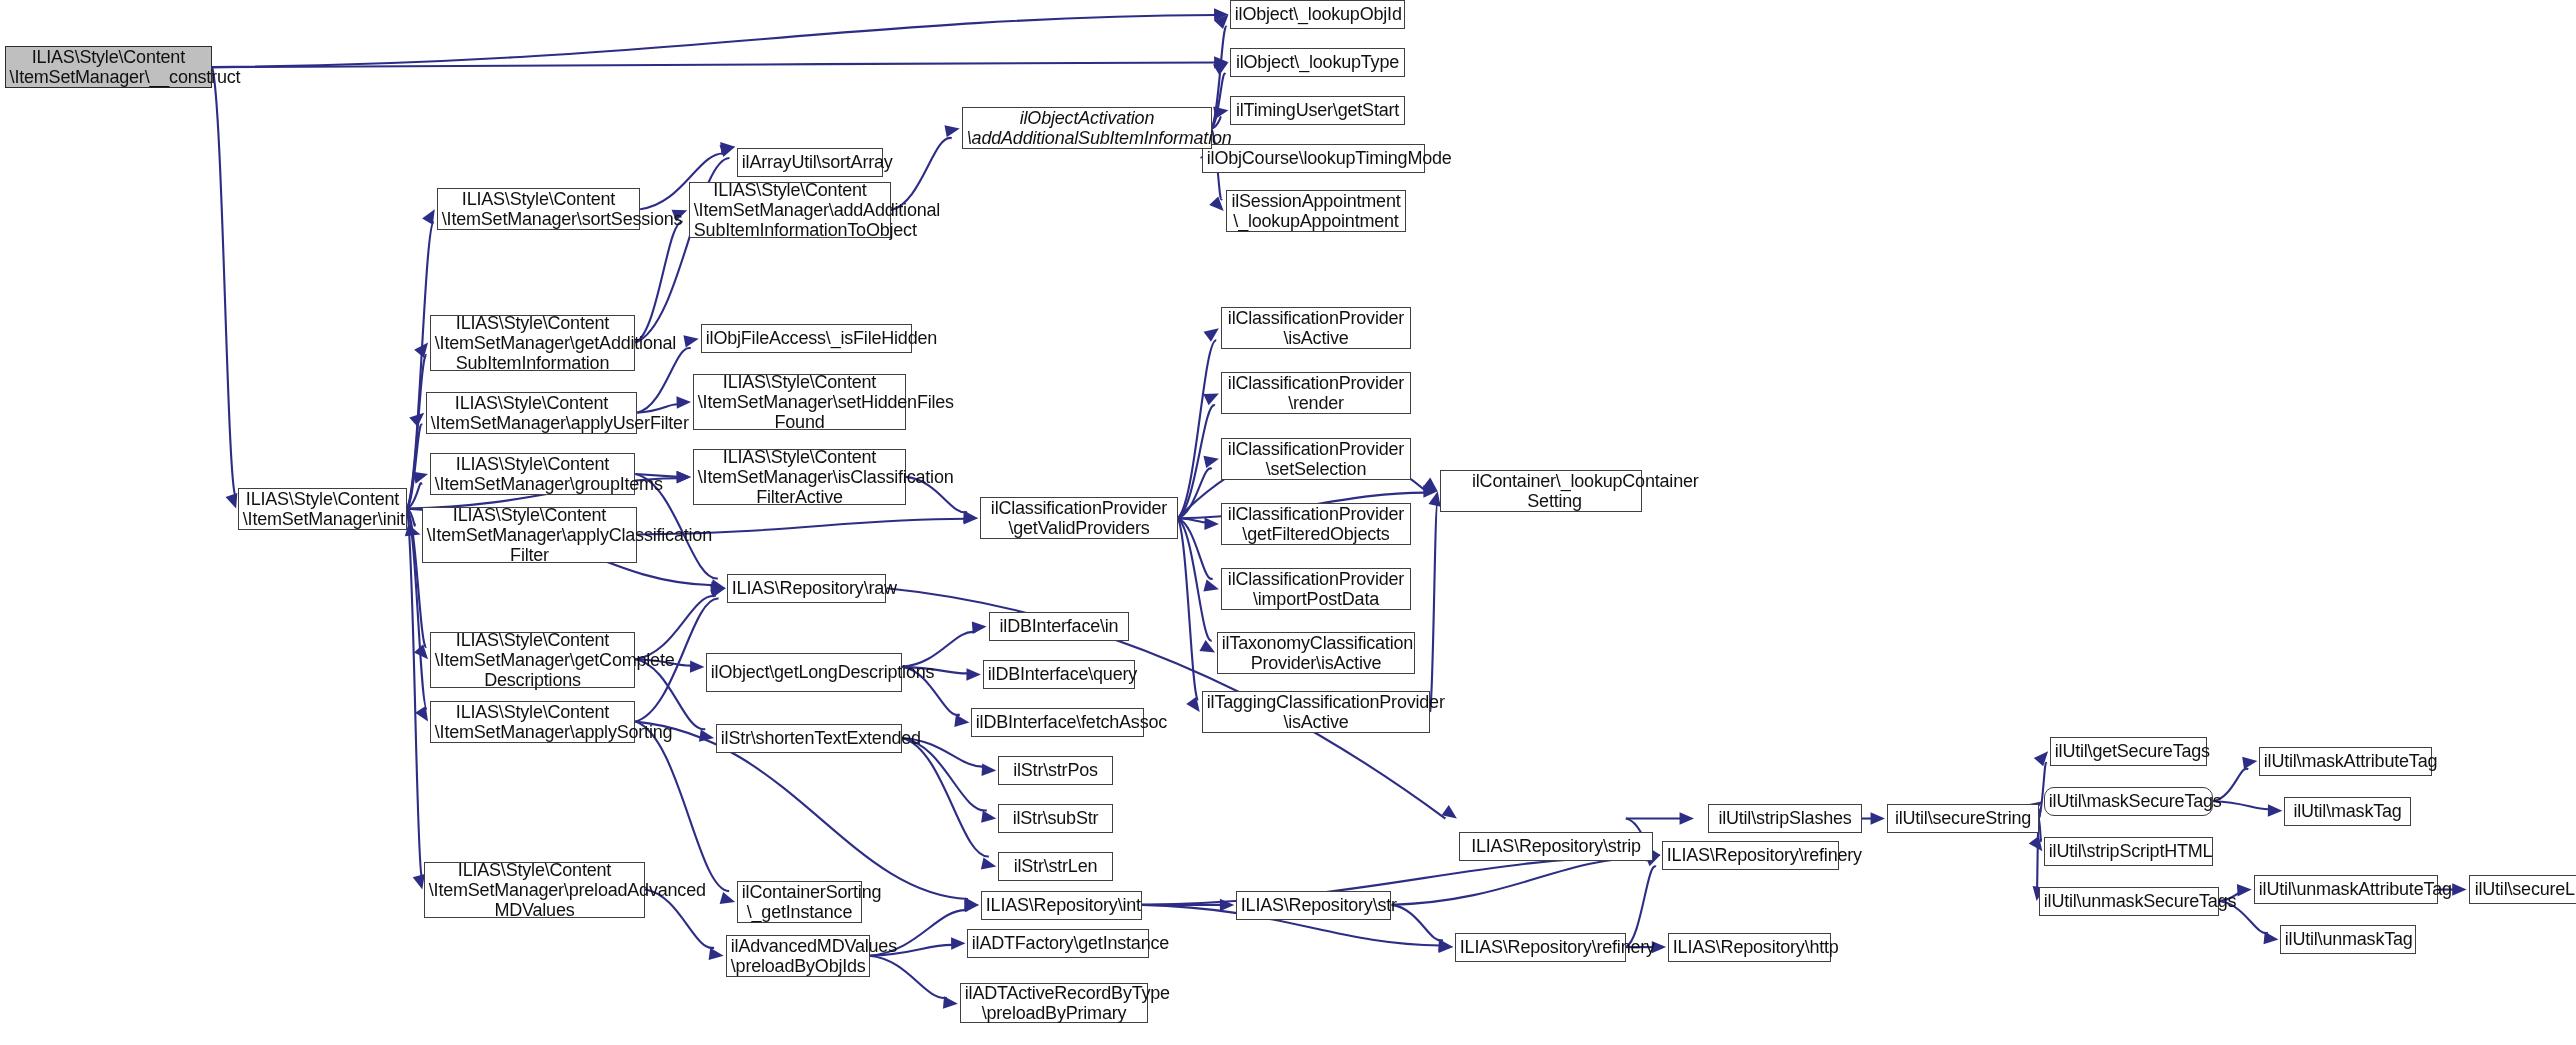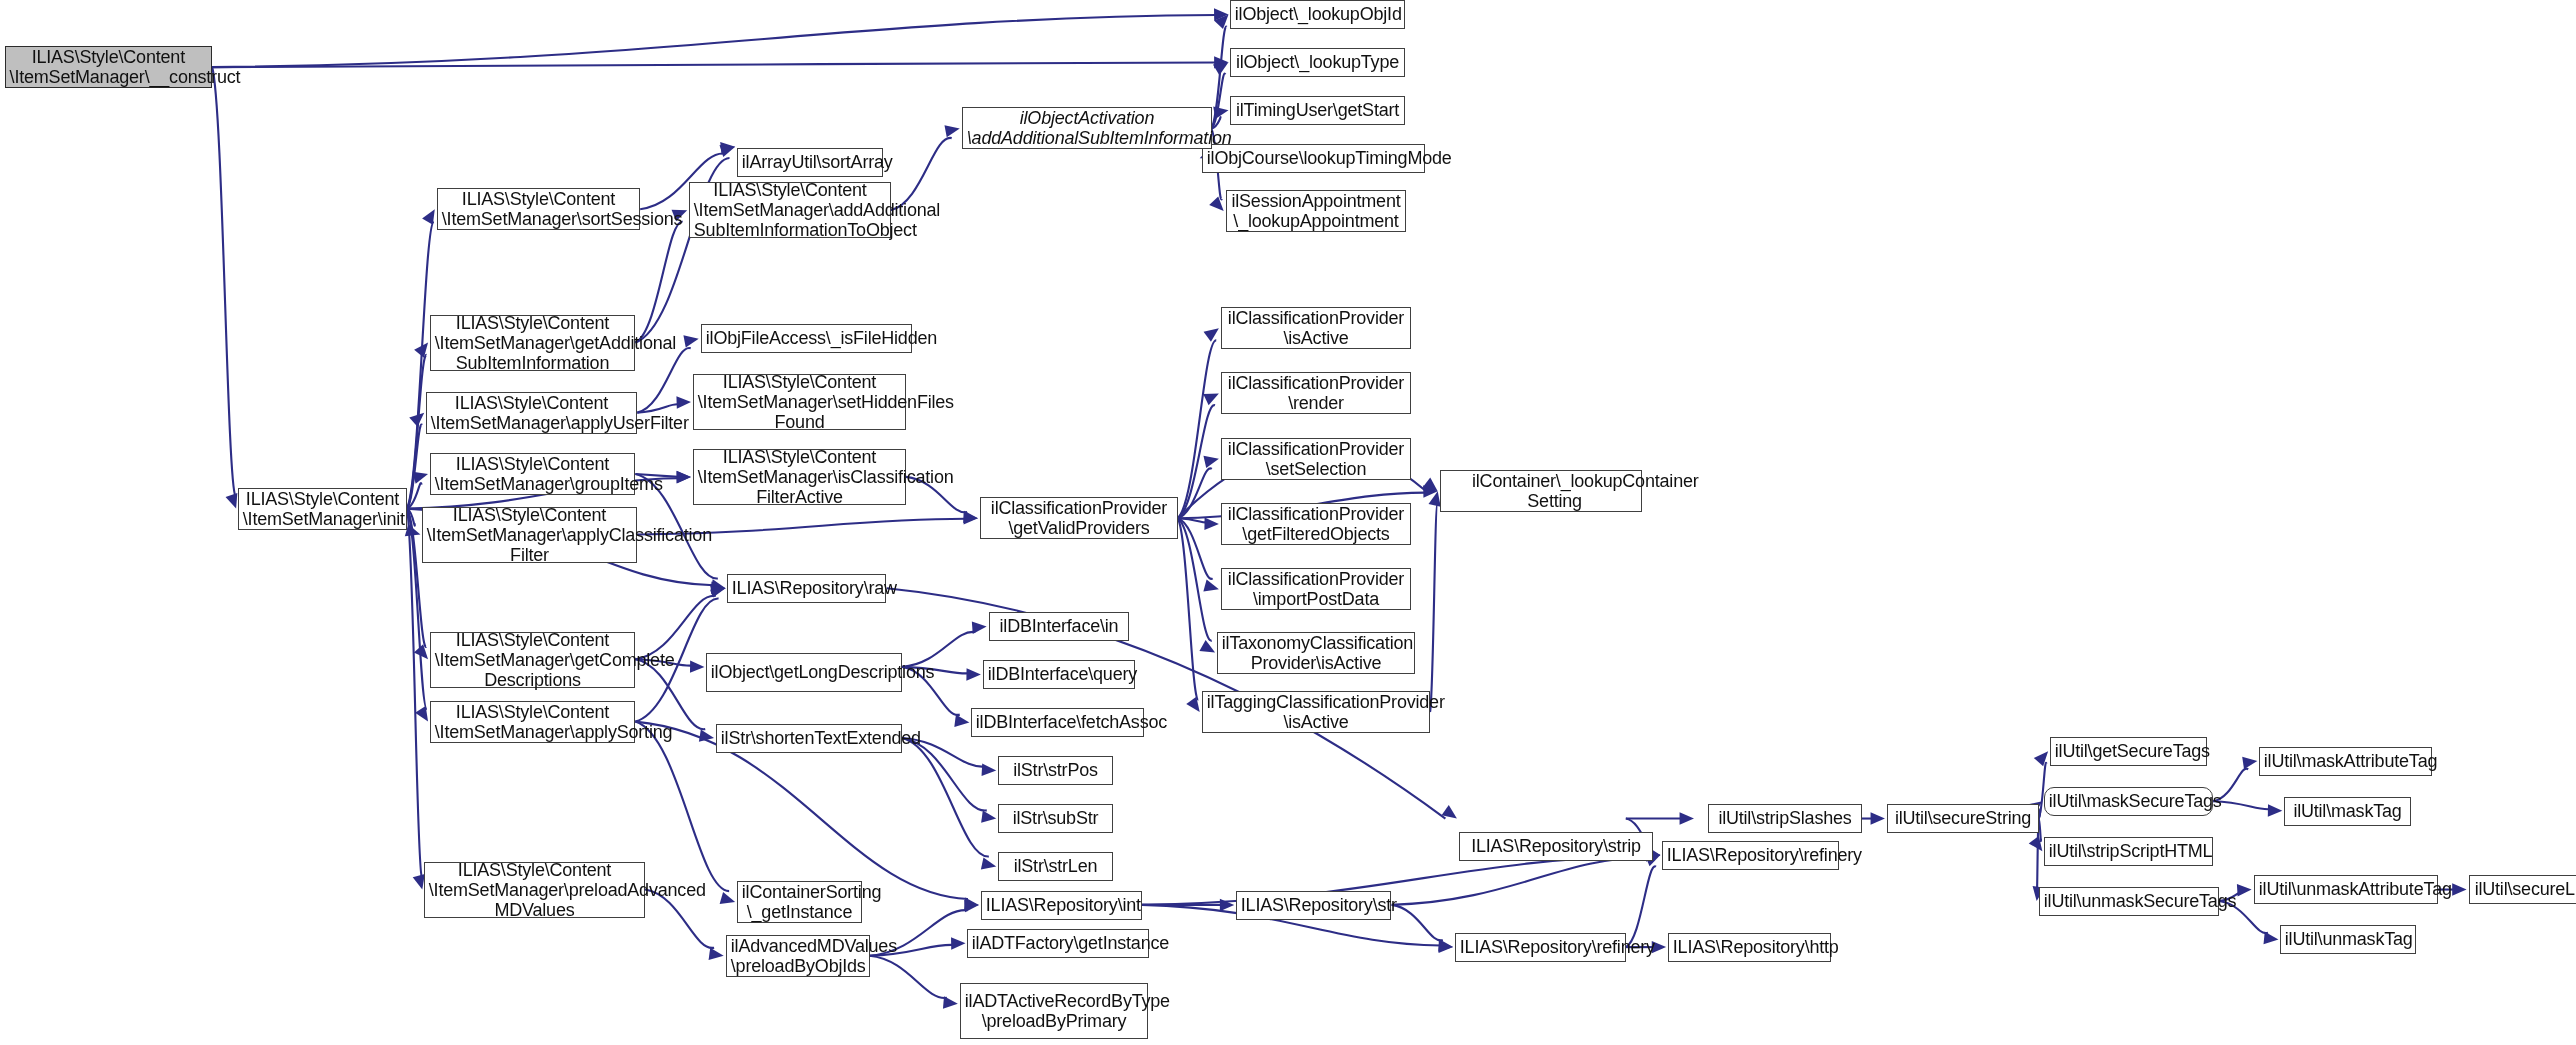--- a/index.html
+++ b/index.html
@@ -282,21 +282,21 @@
       <div class="node-box" style="left: 998px; top: 804px; width: 115px; height: 29px;"><span class="node-label">ilStr\subStr</span></div>
       <div class="node-box" style="left: 998px; top: 852px; width: 115px; height: 29px;"><span class="node-label">ilStr\strLen</span></div>
       <div class="node-box" style="left: 424px; top: 862px; width: 221px; height: 56px;"><span class="node-label">ILIAS\Style\Content
 \ItemSetManager\preloadAdvanced
 MDValues</span></div>
       <div class="node-box" style="left: 737px; top: 881px; width: 125px; height: 42px;"><span class="node-label">ilContainerSorting
 \_getInstance</span></div>
       <div class="node-box" style="left: 726px; top: 935px; width: 144px; height: 42px;"><span class="node-label">ilAdvancedMDValues
 \preloadByObjIds</span></div>
       <div class="node-box" style="left: 967px; top: 929px; width: 182px; height: 29px;"><span class="node-label">ilADTFactory\getInstance</span></div>
-      <div class="node-box" style="left: 960px; top: 983px; width: 188px; height: 56px;"><span class="node-label">ilADTActiveRecordByType
+      <div class="node-box" style="left: 960px; top: 983px; width: 188px; height: 40px;"><span class="node-label">ilADTActiveRecordByType
 \preloadByPrimary</span></div>
       <div class="node-box" style="left: 981px; top: 891px; width: 161px; height: 29px;"><span class="node-label">ILIAS\Repository\int</span></div>
       <div class="node-box" style="left: 1236px; top: 891px; width: 155px; height: 29px;"><span class="node-label">ILIAS\Repository\str</span></div>
       <div class="node-box" style="left: 1455px; top: 933px; width: 171px; height: 29px;"><span class="node-label">ILIAS\Repository\refinery</span></div>
       <div class="node-box" style="left: 1668px; top: 933px; width: 163px; height: 29px;"><span class="node-label">ILIAS\Repository\http</span></div>
       <div class="node-box" style="left: 1662px; top: 841px; width: 177px; height: 29px;"><span class="node-label">ILIAS\Repository\refinery</span></div>
       <div class="node-box" style="left: 1459px; top: 832px; width: 194px; height: 29px;"><span class="node-label">ILIAS\Repository\strip</span></div>
       <div class="node-box" style="left: 1696px; top: 804px; width: 154px; height: 29px; margin-left: 12px;"><span class="node-label">ilUtil\stripSlashes</span></div>
       <div class="node-box" style="left: 1887px; top: 804px; width: 152px; height: 29px;"><span class="node-label">ilUtil\secureString</span></div>
       <div class="node-box" style="left: 2050px; top: 737px; width: 157px; height: 29px;"><span class="node-label">ilUtil\getSecureTags</span></div>

